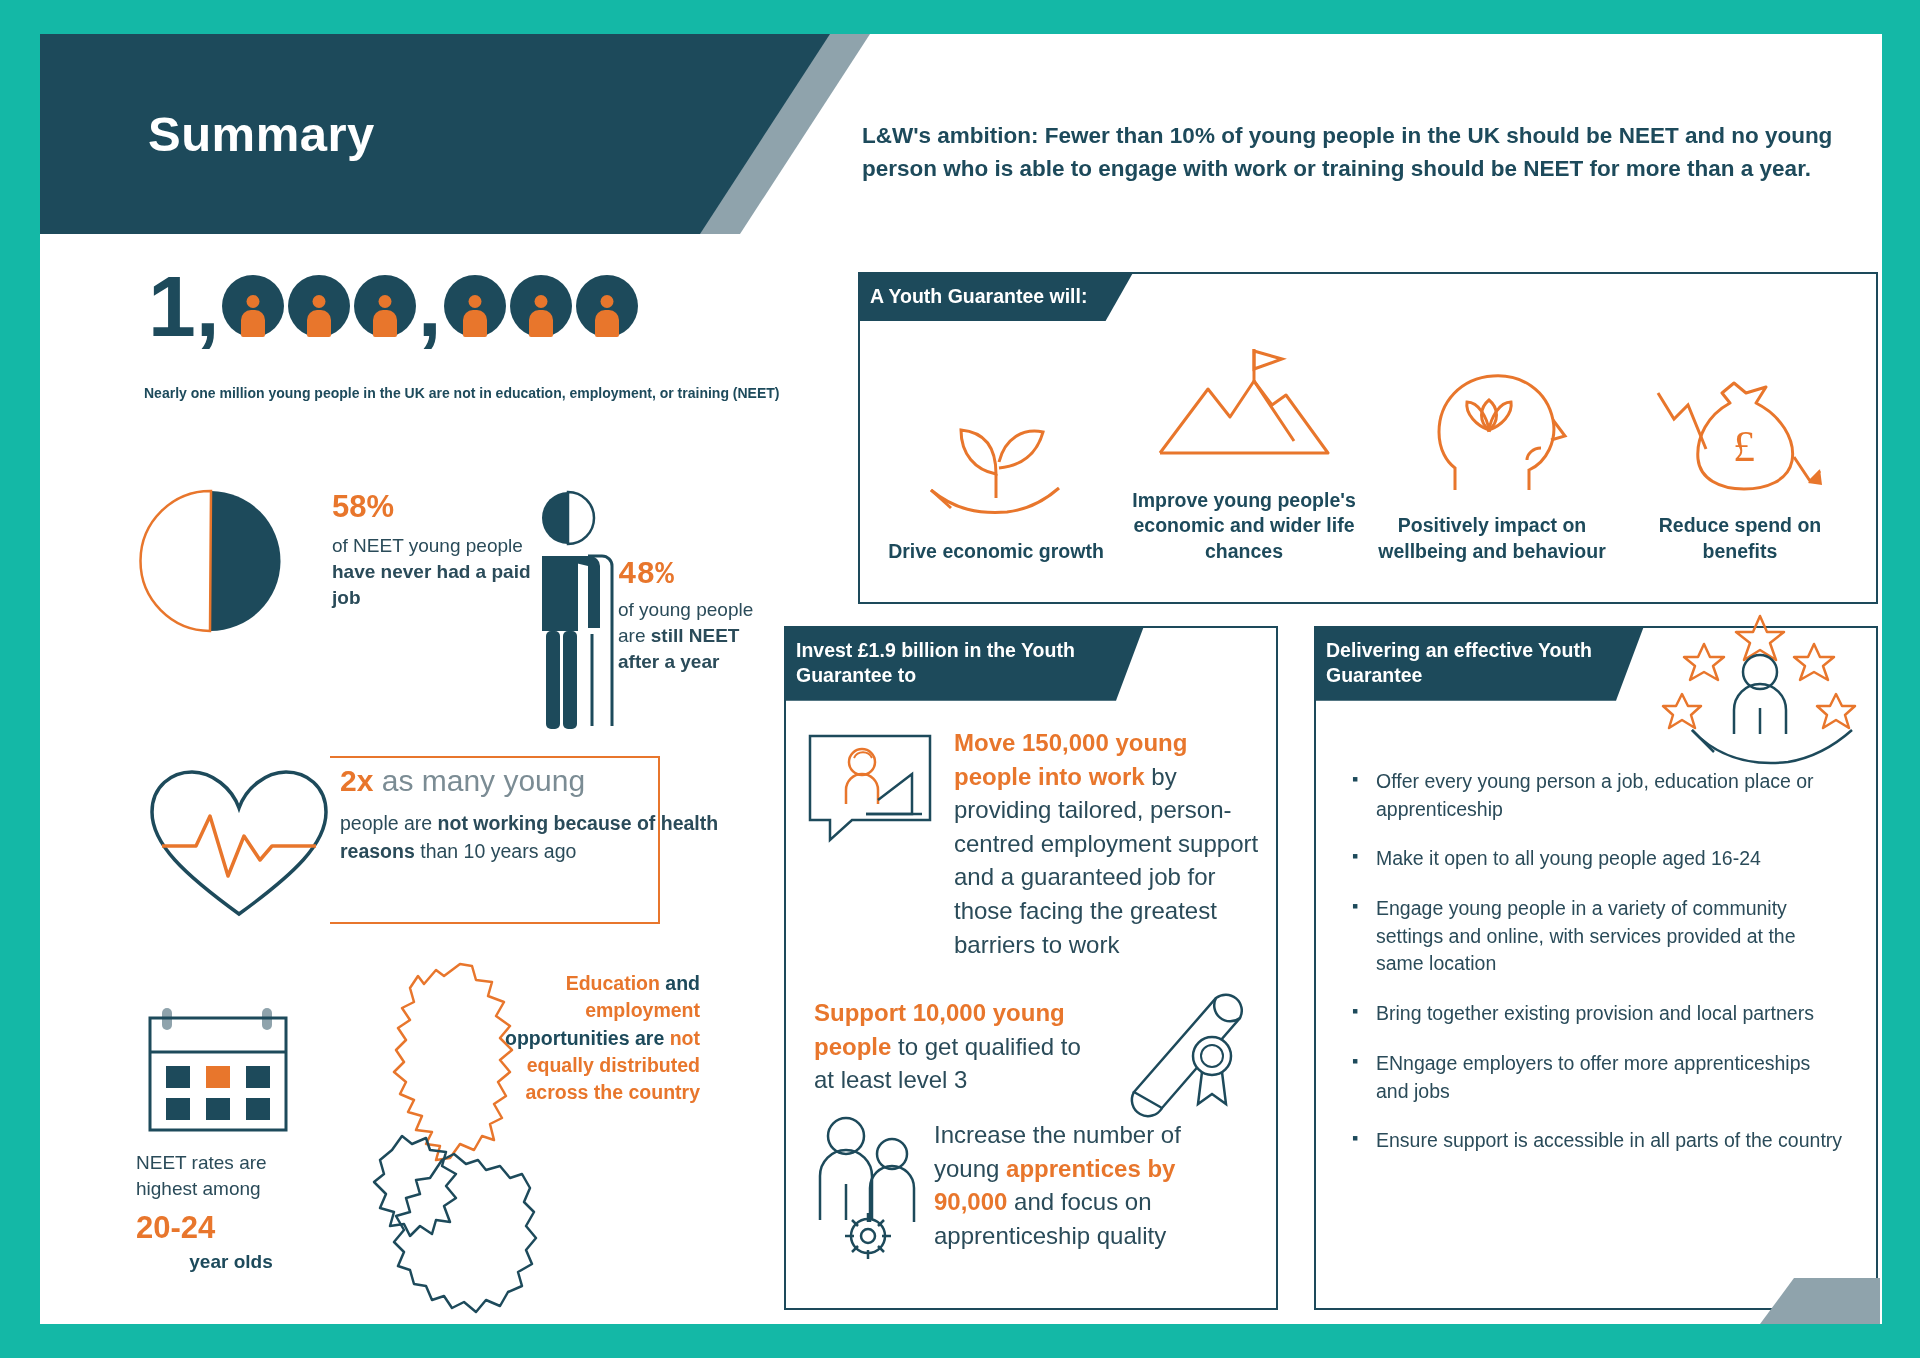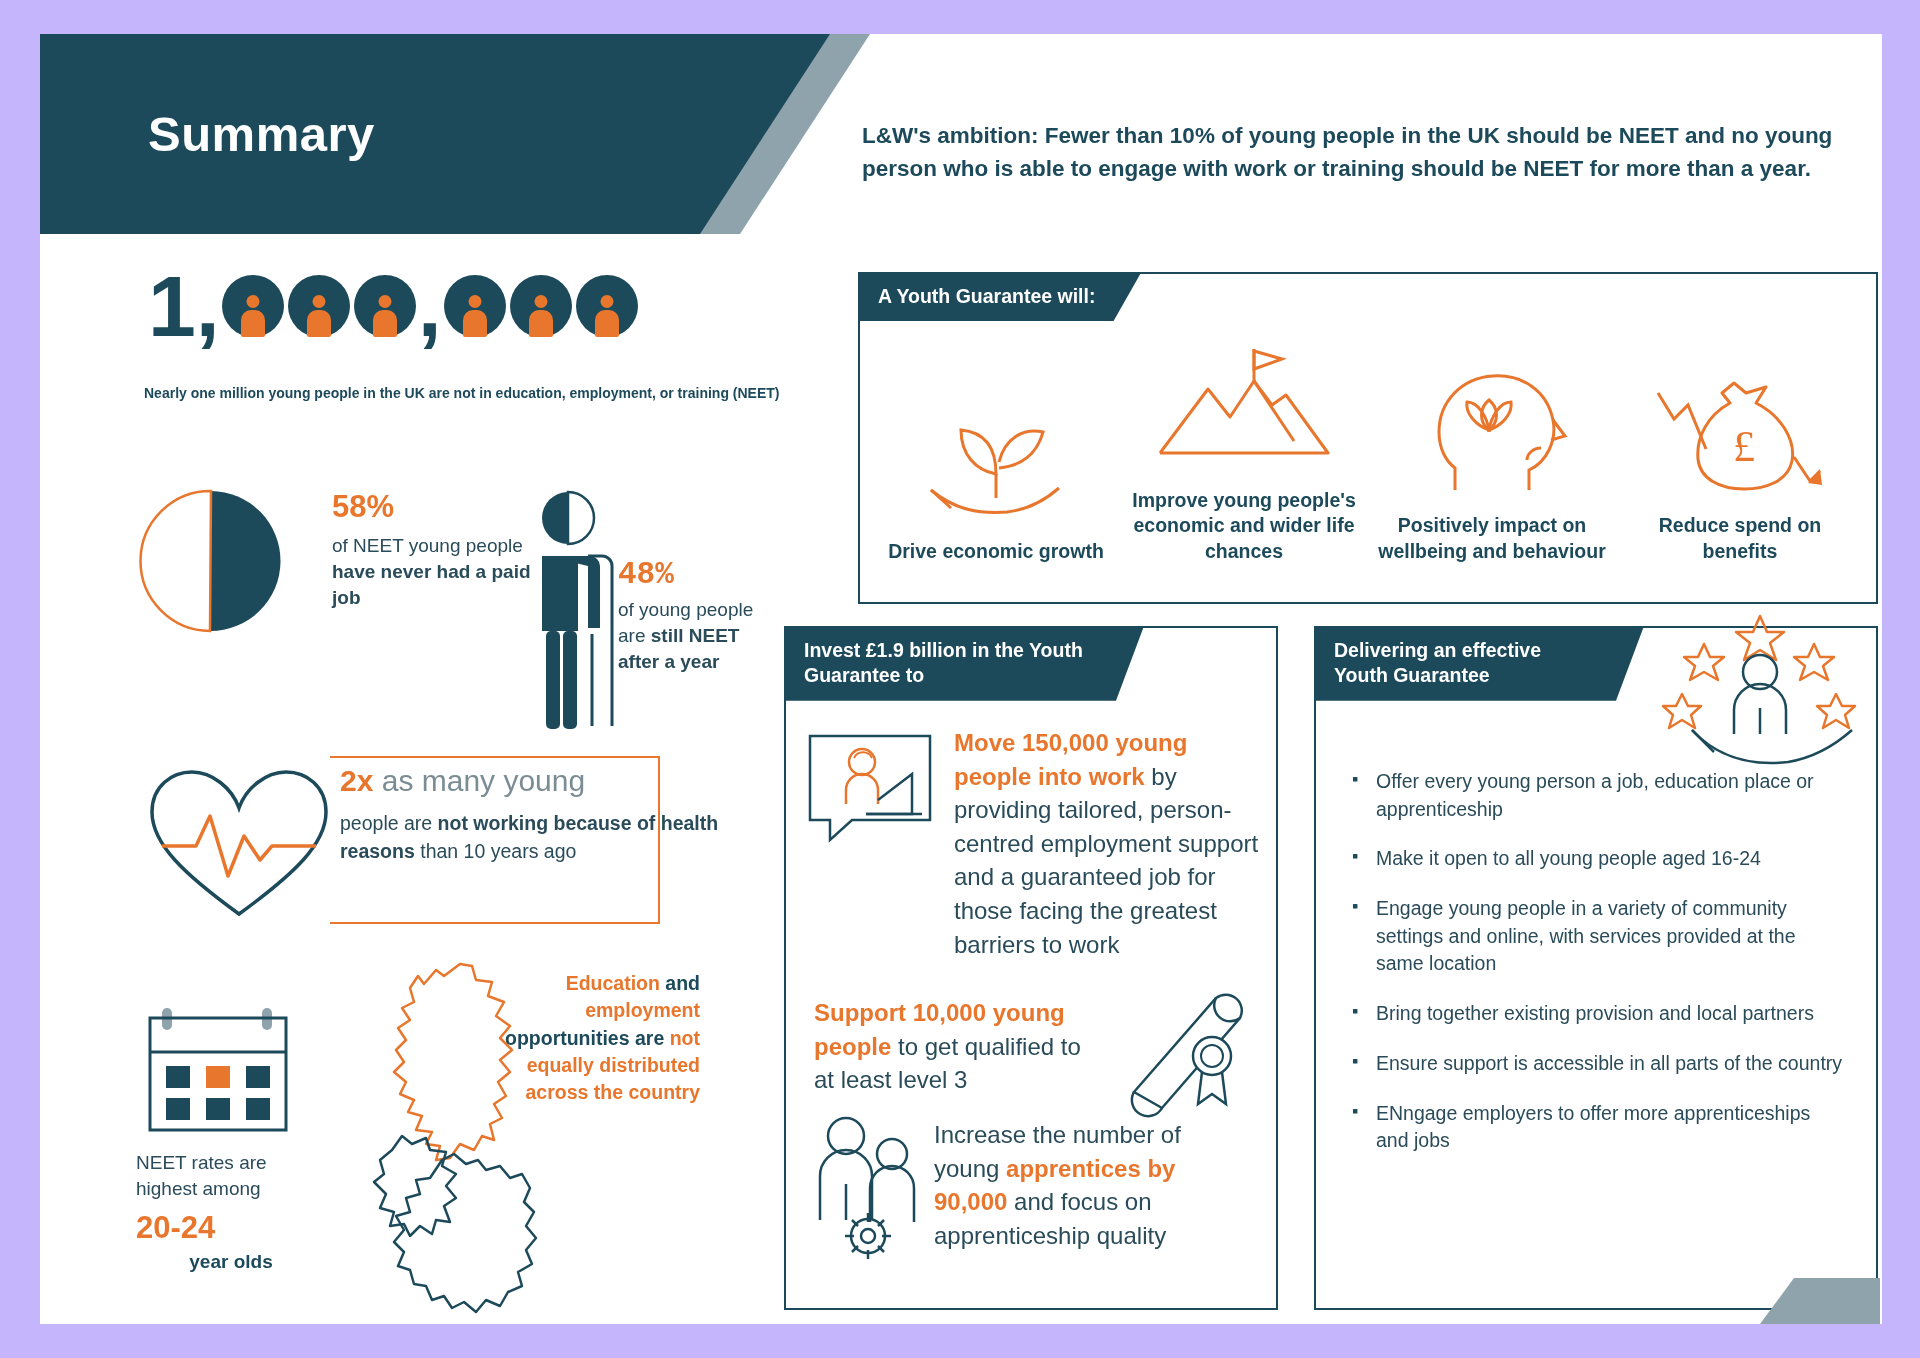--- a/index.html
+++ b/index.html
@@ -10,21 +10,21 @@
   }
   :root {
     --navy: #1d4a5b;
     --orange: #e8762c;
     --grey: #8fa3ac;
     --text: #2a4b59;
   }
   #page {
     position: relative;
     width: 1920px; height: 1358px;
-    background: #c4b5fd;
+    background: #14b8a6;
     overflow: hidden;
   }
   
   .sheet {
     position: absolute;
     left: 40px; top: 34px;
     width: 1842px; height: 1290px;
     background: #ffffff;
   }
   
@@ -142,21 +142,21 @@
   
   .panel {
     position: absolute;
     border: 2px solid var(--navy);
     background: #ffffff;
   }
   .panel-tab {
     position: absolute; left: -2px; top: -2px;
     background: var(--navy); color: #fff;
     font-size: 19.5px; font-weight: bold;
-    padding: 12px 46px 12px 20px;
+    padding: 12px 46px 12px 12px;
     line-height: 1.3;
   }
   .tab-1 { clip-path: polygon(0 0, 100% 0, calc(100% - 28px) 100%, 0 100%); }
 
   #panel-guarantee { left: 818px; top: 238px; width: 1020px; height: 332px; }
   .g-items {
     position: absolute; left: 0; top: 66px; width: 100%;
     display: flex; justify-content: space-around; align-items: flex-end;
     padding: 0 12px;
   }
@@ -454,20 +454,20 @@
           <path d="M36 120 C 62 148 96 156 132 152 C 156 148 178 136 196 120" fill="none" stroke="#1d4a5b" stroke-width="2.5"></path>
           <path d="M36 120 L58 142" stroke="#1d4a5b" stroke-width="2.5"></path>
         </svg>
       </div>
 
       <ul class="deliver-list">
         <li>Offer every young person a job, education place or apprenticeship</li>
         <li>Make it open to all young people aged 16-24</li>
         <li>Engage young people in a variety of community settings and online, with services provided at the same location</li>
         <li>Bring together existing provision and local partners</li>
+        <li>ENngage employers to offer more apprenticeships and jobs</li>
         <li>Ensure support is accessible in all parts of the country</li>
-        <li>ENngage employers to offer more apprenticeships and jobs</li>
       </ul>
     </div>
 
   </div>
   <div class="corner-accent"></div>
 </div>
 
 </body></html>

